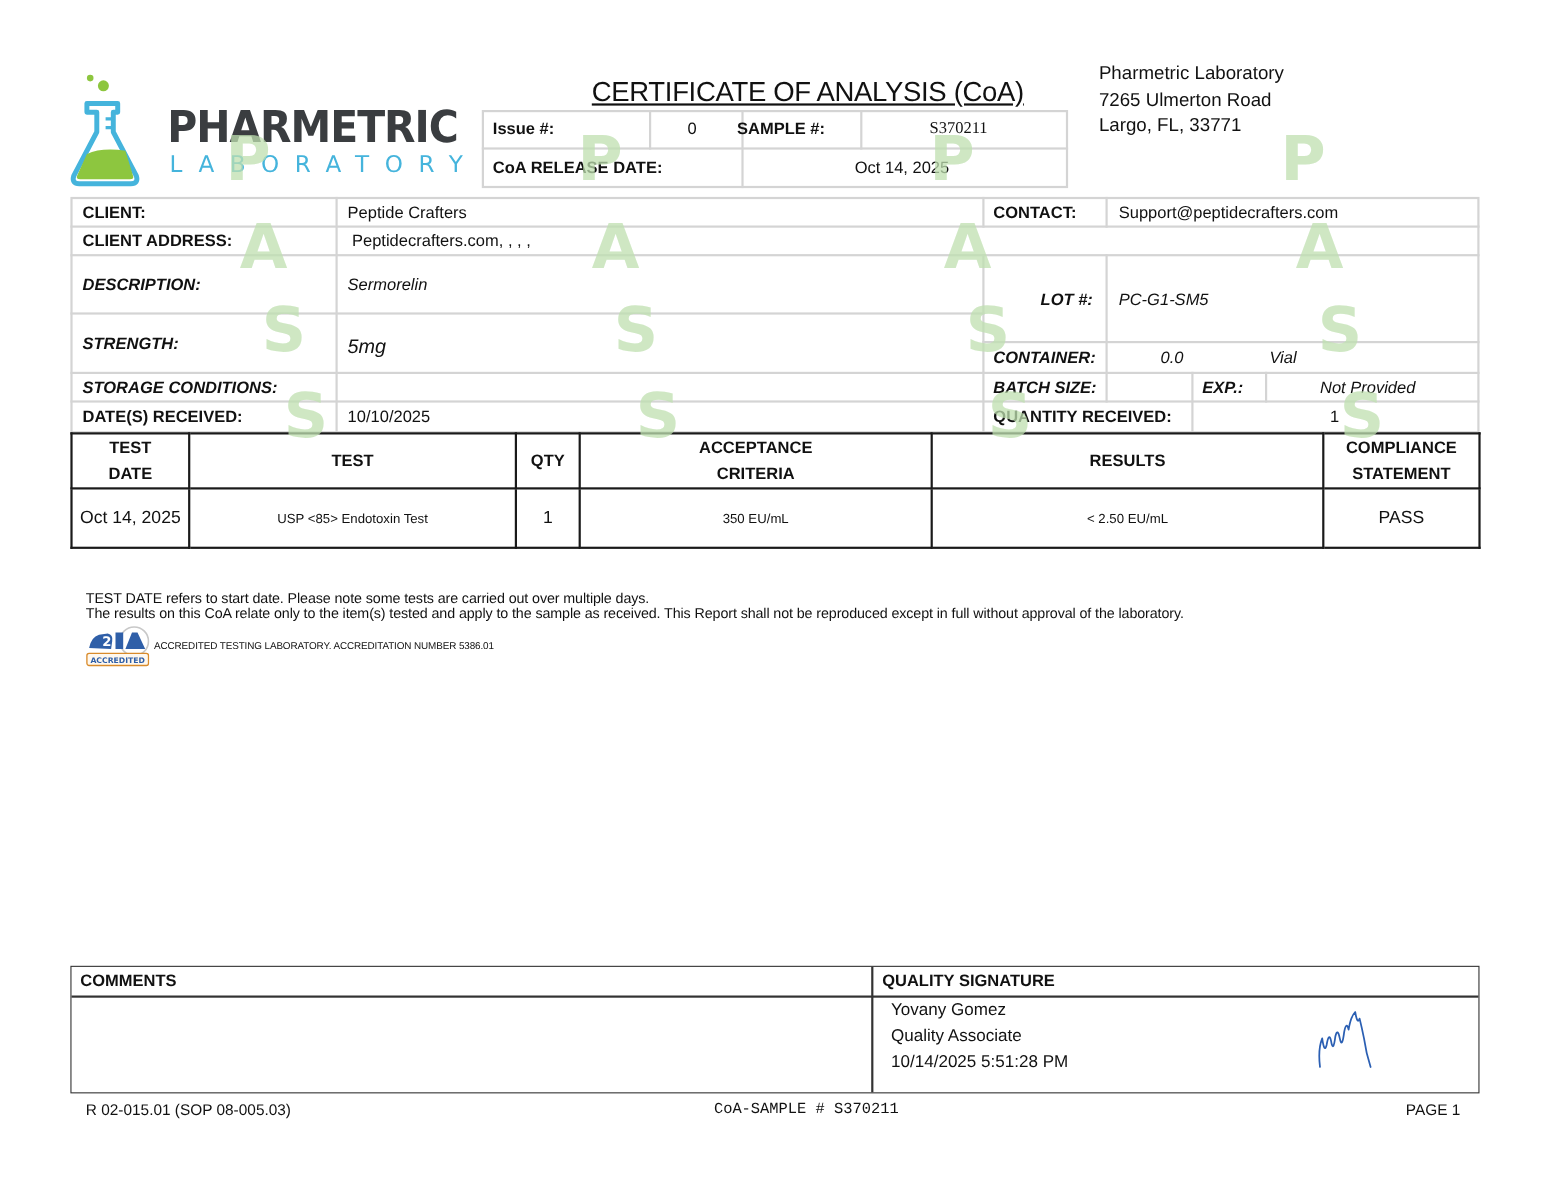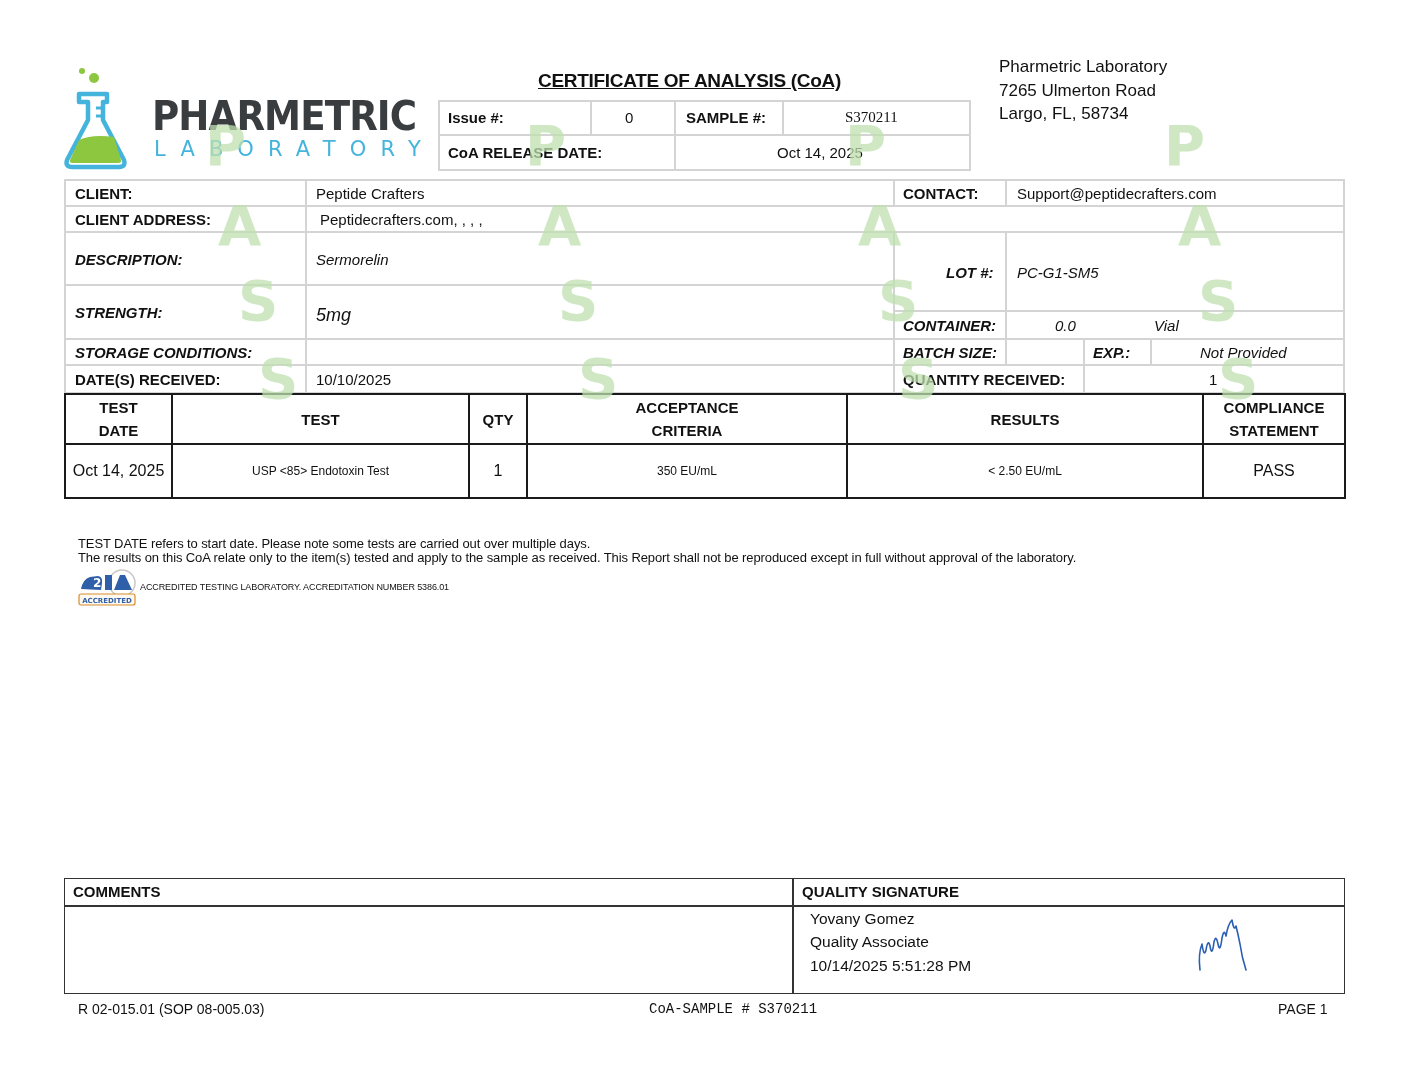--- a/index.html
+++ b/index.html
@@ -3,21 +3,21 @@
 <meta charset="utf-8">
 <style>
   html, body { margin:0; padding:0; background:#ffffff; }
   body { width:1408px; height:1088px; position:relative; overflow:hidden; font-family:"Liberation Sans", sans-serif; color:#111; }
   .abs { position:absolute; }
 
   
   .logo-word { position:absolute; left:152px; top:96px; font-family:"DejaVu Sans", sans-serif; font-weight:bold; font-size:40px; letter-spacing:-1px; color:#3a3d40; line-height:1; transform:scaleX(0.93); transform-origin:left top; }
   .logo-sub { position:absolute; left:154px; top:139px; font-family:"DejaVu Sans", sans-serif; font-size:21px; letter-spacing:14.2px; color:#45b4dc; line-height:1; }
 
-  .title { position:absolute; left:538px; top:70px; font-size:19px; font-weight:bold; text-decoration:underline; letter-spacing:-0.3px; }
+  .title { position:absolute; left:538px; top:70px; font-size:25px; font-weight:normal; text-decoration:underline; letter-spacing:-0.3px; }
 
   
   .g { position:absolute; border:2px solid #d4d4d4; box-sizing:border-box; }
   .lbl { position:absolute; font-size:15px; font-weight:bold; white-space:nowrap; }
   .lbl.i { font-style:italic; }
   .val { position:absolute; font-size:15px; white-space:nowrap; }
   .val.i { font-style:italic; }
   .hl { position:absolute; background:#d4d4d4; height:2px; }
   .vl { position:absolute; background:#d4d4d4; width:2px; }
 
@@ -65,29 +65,29 @@
 <div class="title">CERTIFICATE OF ANALYSIS (CoA)</div>
 
 <div class="g" style="left:438px;top:100px;width:533px;height:71px;"></div>
 <div class="hl" style="left:438px;top:134px;width:533px;"></div>
 <div class="vl" style="left:590px;top:100px;height:36px;"></div>
 <div class="vl" style="left:674px;top:100px;height:71px;"></div>
 <div class="vl" style="left:782px;top:100px;height:36px;"></div>
 
 <div class="lbl" style="left:448px;top:109px;">Issue  #:</div>
 <div class="val" style="left:625px;top:109px;">0</div>
-<div class="lbl" style="left:686px;top:109px;">SAMPLE #:</div>
+<div class="lbl" style="left:670px;top:109px;">SAMPLE #:</div>
 <div class="val" style="left:845px;top:109px;font-family:Liberation Serif, serif;">S370211</div>
 <div class="lbl" style="left:448px;top:144px;">CoA RELEASE DATE:</div>
 <div class="val" style="left:777px;top:144px;">Oct 14, 2025</div>
 
 <div class="addr">
   <div>Pharmetric Laboratory</div>
   <div>7265 Ulmerton Road</div>
-  <div>Largo, FL, 58734</div>
+  <div>Largo, FL, 33771</div>
 </div>
 
 <div class="g" style="left:64px;top:179px;width:1281px;height:215px;"></div>
 
 <div class="hl" style="left:64px;top:205px;width:1281px;"></div>
 <div class="hl" style="left:64px;top:231px;width:1281px;"></div>
 <div class="hl" style="left:64px;top:284px;width:831px;"></div>
 <div class="hl" style="left:64px;top:338px;width:831px;"></div>
 <div class="hl" style="left:64px;top:364px;width:1281px;"></div>
 

